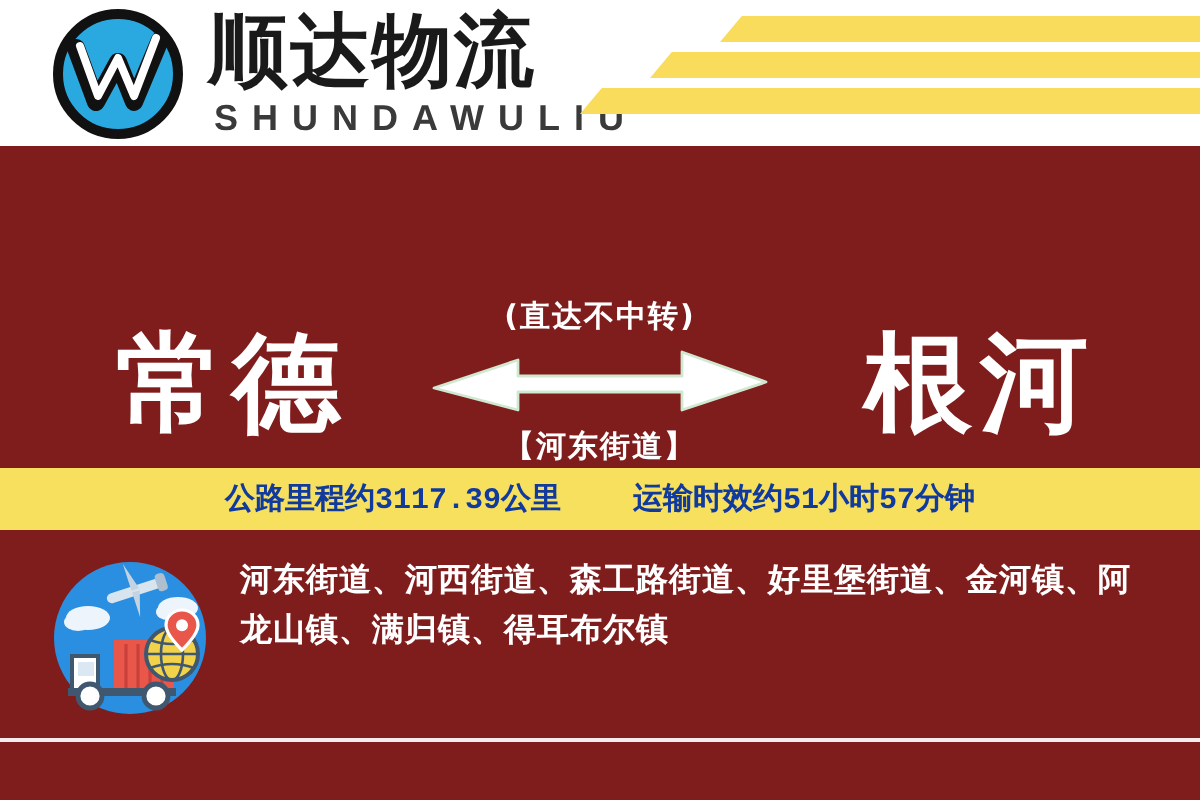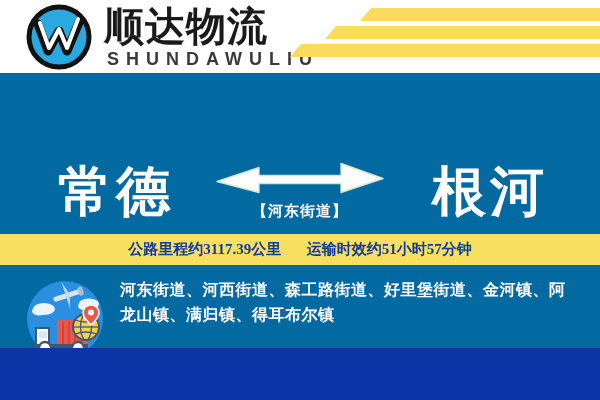--- a/index.html
+++ b/index.html
@@ -1,21 +1,21 @@
 <!DOCTYPE html>
 <html><head>
 <meta charset="utf-8">
 <style>
   html,body{margin:0;padding:0;}
   body{
     width:600px;height:400px;overflow:hidden;
     font-family:"Liberation Sans",sans-serif;
     background:#0c36a8;
   }
-  .banner{position:relative;width:600px;height:348px;overflow:hidden;background:#0369a1;}
+  .banner{position:relative;width:600px;height:400px;overflow:hidden;background:#7f1d1d;}
 
   
   .header{position:absolute;left:0;top:0;width:600px;height:73px;background:#ffffff;overflow:hidden;}
   .logo-wrap{position:absolute;left:26px;top:4px;display:flex;align-items:center;}
   .emblem{position:relative;width:66px;height:66px;flex:0 0 66px;}
   .emblem svg{display:block;width:66px;height:66px;}
   .brand{margin-left:12px;display:flex;flex-direction:column;justify-content:center;}
   .brand-cn{
     font-family:"DejaVu Sans",sans-serif;
     font-size:40px;font-weight:700;color:#1a1a1a;line-height:1.05;
@@ -62,21 +62,21 @@
     font-size:15px;font-weight:700;color:#ffffff;letter-spacing:1px;
     margin-top:4px;white-space:nowrap;
   }
 
   
   .metrics{
     position:absolute;left:0;top:234px;width:600px;height:31px;
     background:#f7e05e;display:flex;align-items:center;justify-content:center;
   }
   .metrics-inner{
-    font-family:Liberation Serif, serif;
+    font-family:Liberation Mono, monospace;
     font-size:15px;font-weight:700;color:#103a9e;white-space:nowrap;text-align:right;
   }
   .metrics-gap{display:inline-block;width:18px;}
 
   
   .coverage{
     position:absolute;left:0;top:272px;width:600px;height:96px;
     display:flex;align-items:flex-start;
   }
   .cov-icon{
@@ -119,20 +119,21 @@
       <div class="stripe s3"></div>
     </div>
 
   </div>
 
   <div class="route">
 
     <div class="city city-from">常德</div>
 
     <div class="center">
+      <div class="tag-top">(直达不中转)</div>
       <svg class="arrow" viewBox="0 0 170 36" xmlns="http://www.w3.org/2000/svg">
         <path d="M2 20 L44 6 L44 14 L126 14 L126 2 L168 17 L126 31 L126 22 L44 22 L44 31 Z" fill="#ffffff" stroke="#cfe8cf" stroke-width="1.4" stroke-linejoin="round"></path>
       </svg>
       <div class="tag-bottom">【河东街道】</div>
     </div>
 
     <div class="city city-to">根河</div>
 
   </div>
 

